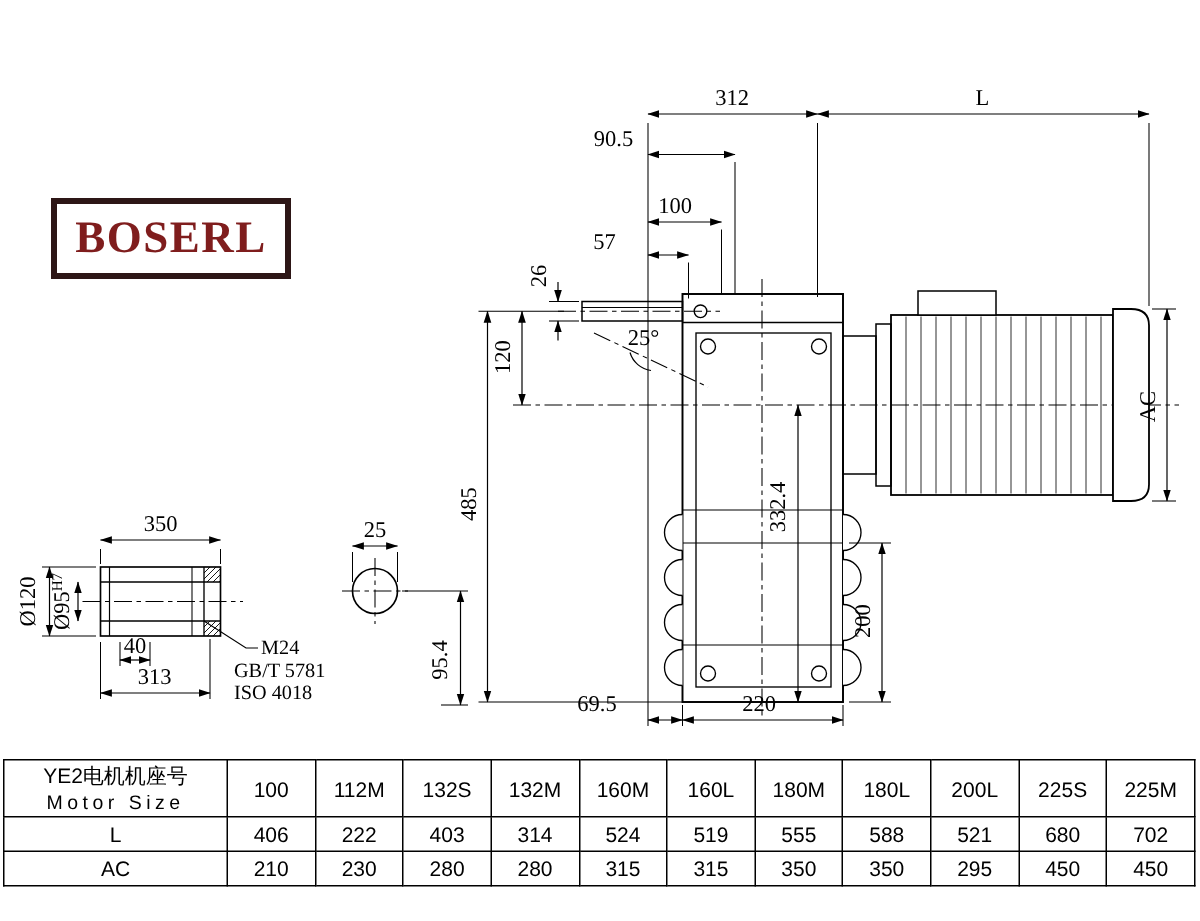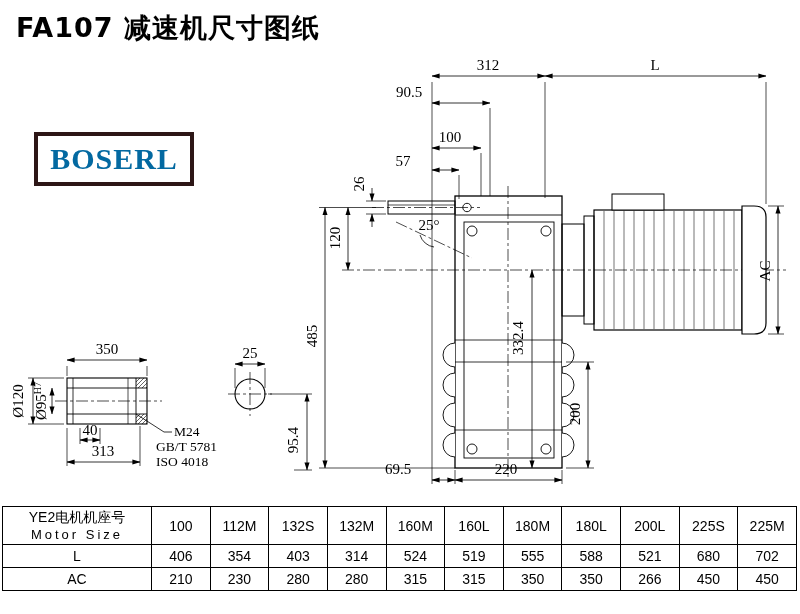--- a/index.html
+++ b/index.html
@@ -4,21 +4,21 @@
 <style>
   html,body { margin:0; padding:0; }
   body { width:800px; height:614px; background:#fff; font-family:"Liberation Sans",sans-serif; }
   .page { position:relative; width:800px; height:614px; background:#fff; overflow:hidden; }
 
   .title { position:absolute; left:16px; top:10px; font-size:27px; font-weight:bold; color:#000;
            font-family:"DejaVu Sans","Liberation Sans",sans-serif; letter-spacing:1px; white-space:nowrap; }
 
   .logo { position:absolute; left:34px; top:132px; width:152px; height:46px; border:4px solid #2d1616;
           background:#fff; display:flex; align-items:center; justify-content:center;
-          font-family:"Liberation Serif",serif; font-size:30px; font-weight:bold; color:#0369a1; letter-spacing:1px; }
+          font-family:"Liberation Serif",serif; font-size:30px; font-weight:bold; color:#7f1d1d; letter-spacing:1px; }
 
   svg.drawing { position:absolute; left:0; top:0; }
   .dim  { font-family:"Liberation Serif",serif; font-size:15px; fill:#000; }
   .dims { font-family:"Liberation Serif",serif; font-size:13.5px; fill:#000; }
 
   table.dim-table { position:absolute; left:2px; top:506px; width:795px; border-collapse:collapse;
                     table-layout:fixed; background:#fff; }
   .dim-table th, .dim-table td { border:1px solid #000; text-align:center; font-weight:normal;
                     font-size:14px; color:#000; padding:0; vertical-align:middle; }
   .dim-table .lbl { width:148px; font-size:14px; }
@@ -202,21 +202,20 @@
       </text>
       <text class="dim" x="90" y="435" text-anchor="middle">40</text>
       <text class="dim" x="103" y="456" text-anchor="middle">313</text>
       <text class="dims" x="174" y="436">M24</text>
       <text class="dims" x="156" y="451">GB/T 5781</text>
       <text class="dims" x="156" y="466">ISO 4018</text>
       <text class="dim" x="298" y="440" text-anchor="middle" transform="rotate(-90 298 440)">95.4</text>
     </g>
   </svg>
 
-  <div class="title">FA107 减速机尺寸图纸</div>
 
   <div class="logo">
     <span>BOSERL</span>
   </div>
 
   <table class="dim-table">
     <tbody>
       <tr class="hdr-row">
         <th class="lbl">
           <div>YE2电机机座号</div>
@@ -230,41 +229,41 @@
         <th>160L</th>
         <th>180M</th>
         <th>180L</th>
         <th>200L</th>
         <th>225S</th>
         <th>225M</th>
       </tr>
       <tr class="data-row">
         <td class="lbl">L</td>
         <td>406</td>
-        <td>354</td>
+        <td>222</td>
         <td>403</td>
         <td>314</td>
         <td>524</td>
         <td>519</td>
         <td>555</td>
         <td>588</td>
         <td>521</td>
         <td>680</td>
         <td>702</td>
       </tr>
       <tr class="data-row">
         <td class="lbl">AC</td>
         <td>210</td>
         <td>230</td>
         <td>280</td>
         <td>280</td>
         <td>315</td>
         <td>315</td>
         <td>350</td>
         <td>350</td>
-        <td>266</td>
+        <td>295</td>
         <td>450</td>
         <td>450</td>
       </tr>
     </tbody>
   </table>
 
 </div>
 
 </body></html>

